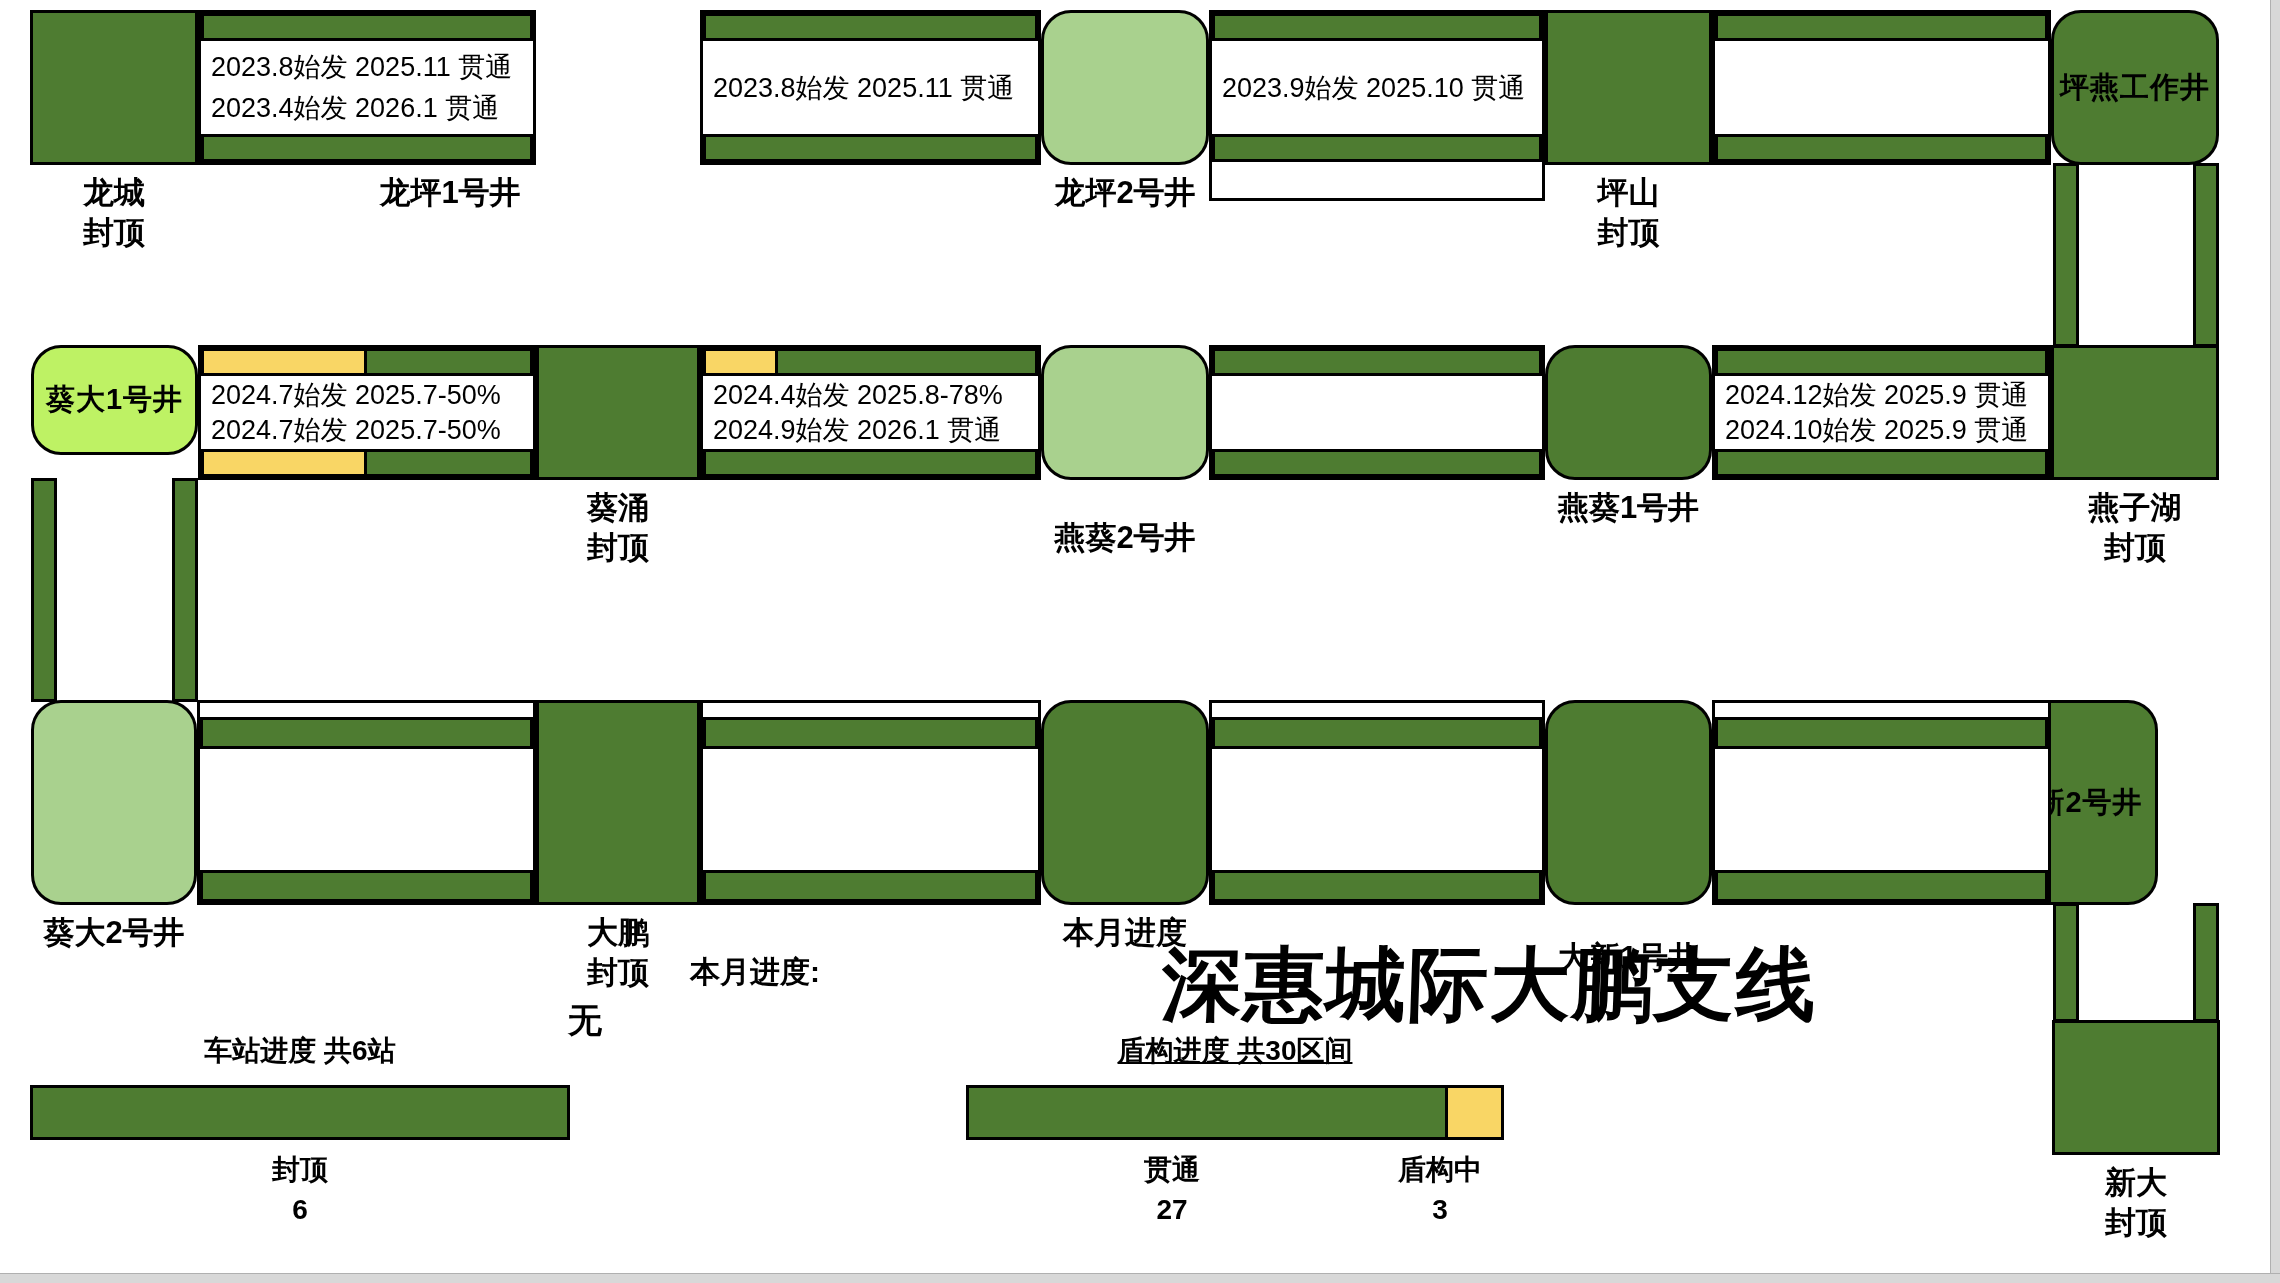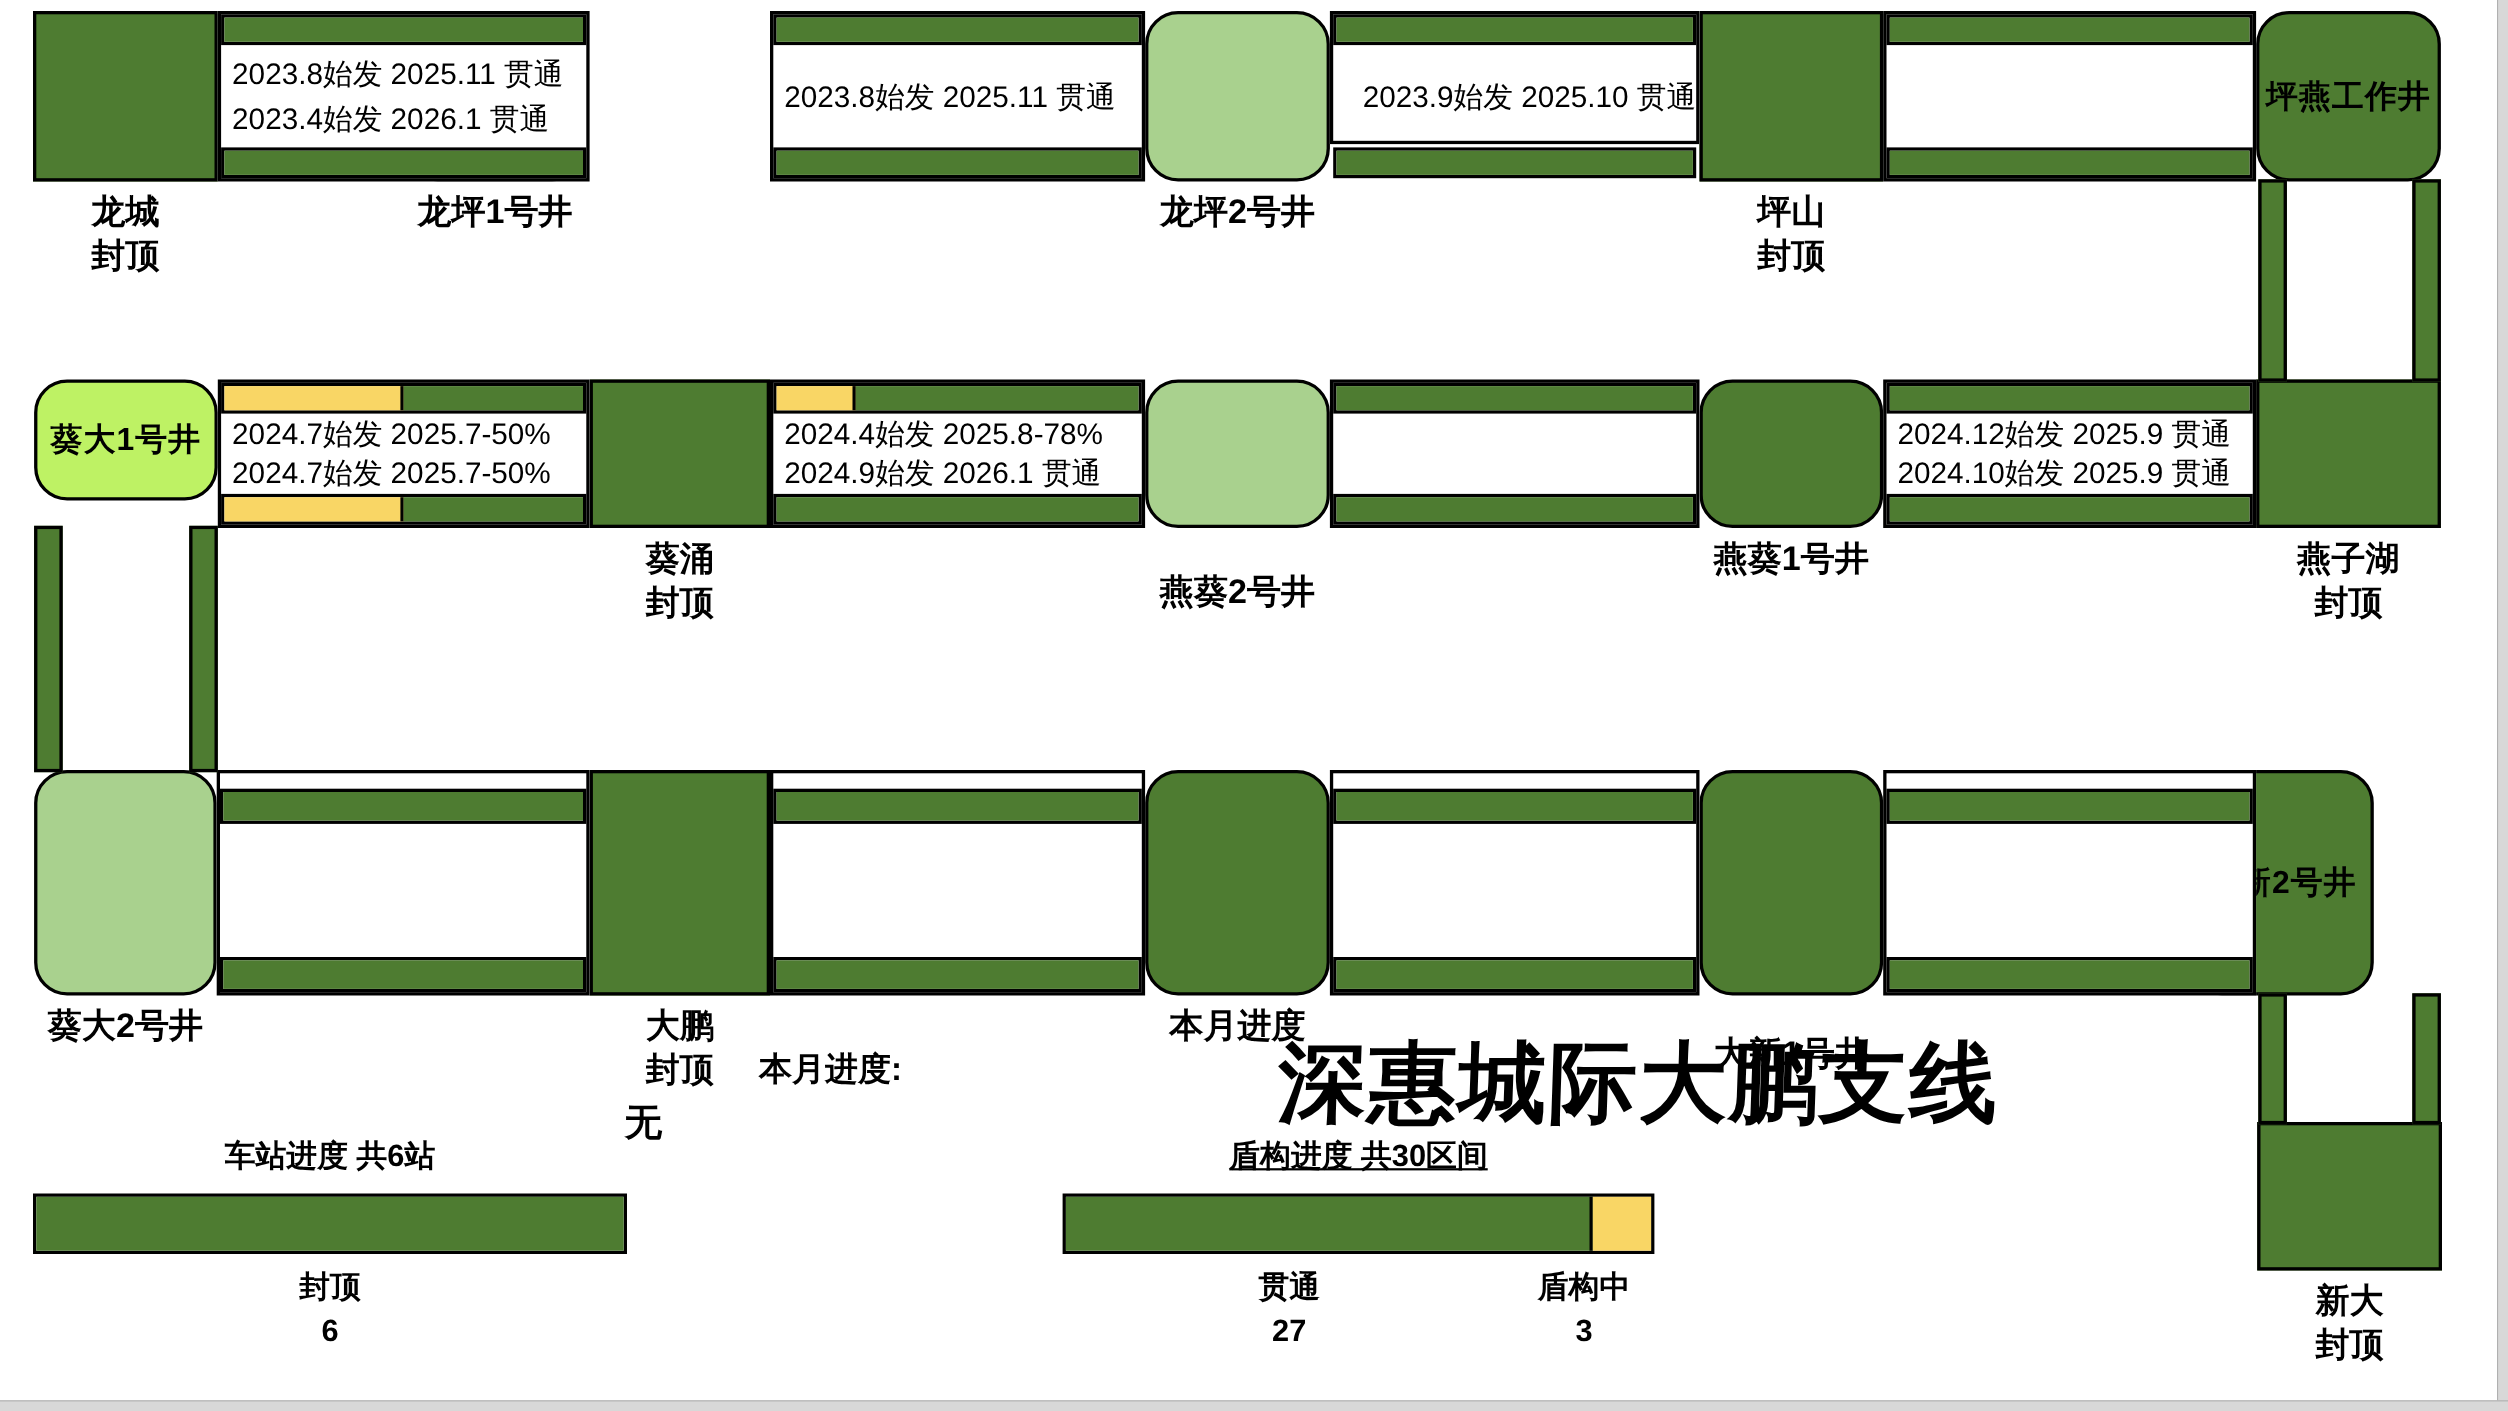--- a/index.html
+++ b/index.html
@@ -104,21 +104,21 @@
         <div class="tbar" style="top: 0px; height: 28px;">
           <span style="width: 100%; background: rgb(78, 124, 49);"></span>
         </div>
         <div class="tbar" style="top: 121px; height: 28px;">
           <span style="width: 100%; background: rgb(78, 124, 49);"></span>
         </div>
         <div class="ttext" style="top: 28px; height: 93px;">
           <div>2023.8始发 2025.11 贯通</div>
         </div>
       </div>
-      <div class="tunnel" style="left: 1209px; top: 10px; width: 336px; height: 121px; text-align: right;">
+      <div class="tunnel" style="left: 1209px; top: 10px; width: 336px; height: 191px;">
         <div class="tbar" style="top: 0px; height: 28px;">
           <span style="width: 100%; background: rgb(78, 124, 49);"></span>
         </div>
         <div class="tbar" style="top: 121px; height: 28px;">
           <span style="width: 100%; background: rgb(78, 124, 49);"></span>
         </div>
         <div class="ttext" style="top: 28px; height: 93px;">
           <div>2023.9始发 2025.10 贯通</div>
         </div>
       </div>

